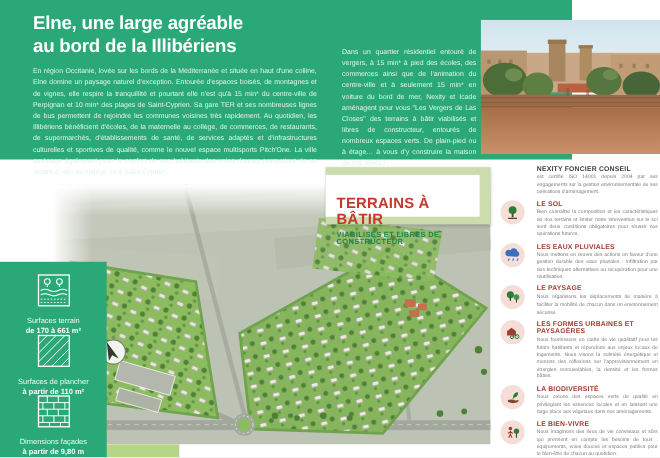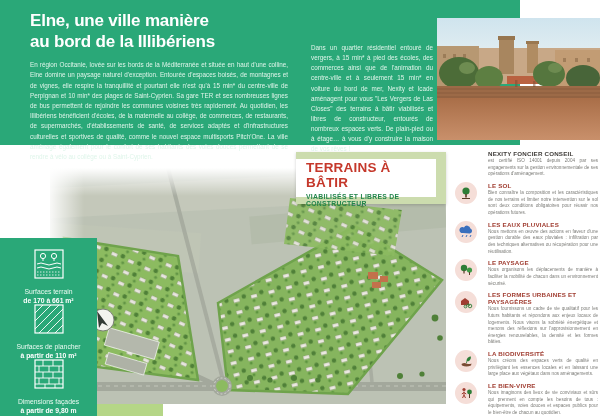--- a/index.html
+++ b/index.html
@@ -15,21 +15,21 @@
              line-height:1.6;text-align:justify;}
   
   .photo{position:absolute;left:437px;top:18px;width:163px;height:122px;}
   
   .map{position:absolute;left:50px;top:168px;width:396px;height:236px;}
   .map-footer-swatch{position:absolute;left:95px;top:404px;width:68px;height:12px;background:#b5d687;}
   
   .banner{position:absolute;left:296px;top:152px;width:150px;height:52px;background:#ccdcae;
           box-shadow:0 1px 3px rgba(0,0,0,.18);}
   .banner-inner{position:absolute;left:0;top:7px;right:10px;bottom:7px;background:#ffffff;
-                padding:2px 0 0 10px;box-sizing:border-box;}
+                padding:19px 0 0 10px;box-sizing:border-box;}
   .banner-title{color:#c5382b;font-size:13.5px;font-weight:bold;letter-spacing:0.2px;line-height:1.1;}
   .banner-subtitle{color:#23854c;font-size:6.8px;font-weight:bold;letter-spacing:0.3px;margin-top:2px;}
   
   .left-panel{position:absolute;left:0;top:238px;width:97px;height:178px;background:#2aa878;}
   .kf{position:absolute;left:0;width:97px;text-align:center;}
   .kf .kf-icon{display:inline-block;}
   .kf .kf-label{color:#eafaf2;font-size:6.8px;line-height:1.4;margin-top:3px;}
   .kf .kf-value{color:#ffffff;font-size:6.8px;font-weight:bold;line-height:1.3;}
   
   .sidebar{position:absolute;left:452px;top:150px;width:146px;height:266px;overflow:hidden;}
@@ -40,21 +40,21 @@
   .circle-icon{position:absolute;left:3px;top:0px;width:22px;height:22px;border-radius:50%;
                background:#f5ded8;display:flex;align-items:center;justify-content:center;}
 </style>
 </head>
 <body>
 
 <div class="page">
 
   <div class="header-block">
     <div class="page-title">
-      <div>Elne, une ville manière</div>
+      <div>Elne, une large agréable</div>
       <div>au bord de la Illibériens</div>
     </div>
     <p class="intro-par">En région Occitanie, lovée sur les bords de la Méditerranée et située en haut d'une colline, Elne domine un paysage naturel d'exception. Entourée d'espaces boisés, de montagnes et de vignes, elle respire la tranquillité et pourtant elle n'est qu'à 15 min* du centre-ville de Perpignan et 10 min* des plages de Saint-Cyprien. Sa gare TER et ses nombreuses lignes de bus permettent de rejoindre les communes voisines très rapidement. Au quotidien, les Illibériens bénéficient d'écoles, de la maternelle au collège, de commerces, de restaurants, de supermarchés, d'établissements de santé, de services adaptés et d'infrastructures culturelles et sportives de qualité, comme le nouvel espace multisports Pitch'One. La ville aménage également pour le confort de ses habitants des voies douces permettant de se rendre à vélo au collège ou à Saint-Cyprien.</p>
     <p class="project-par">Dans un quartier résidentiel entouré de vergers, à 15 min* à pied des écoles, des commerces ainsi que de l'animation du centre-ville et à seulement 15 min* en voiture du bord de mer, Nexity et Icade aménagent pour vous "Les Vergers de Las Closes" des terrains à bâtir viabilisés et libres de constructeur, entourés de nombreux espaces verts. De plain-pied ou à étage… à vous d'y construire la maison de vos rêves !</p>
   </div>
 
   <svg class="photo" viewBox="0 0 163 122">
     <defs>
       <linearGradient id="sky" x1="0" y1="0" x2="0" y2="1">
         <stop offset="0" stop-color="#cfe4ee"></stop>

